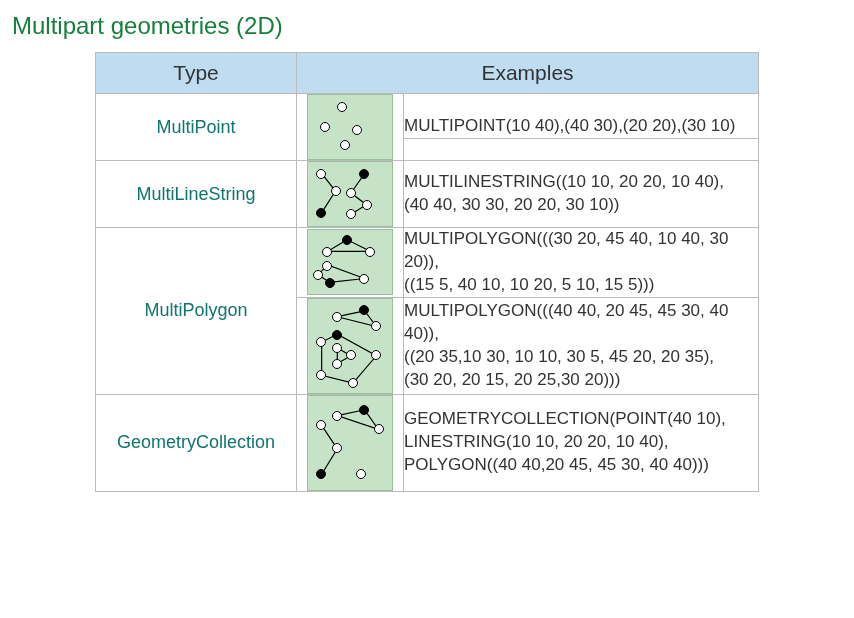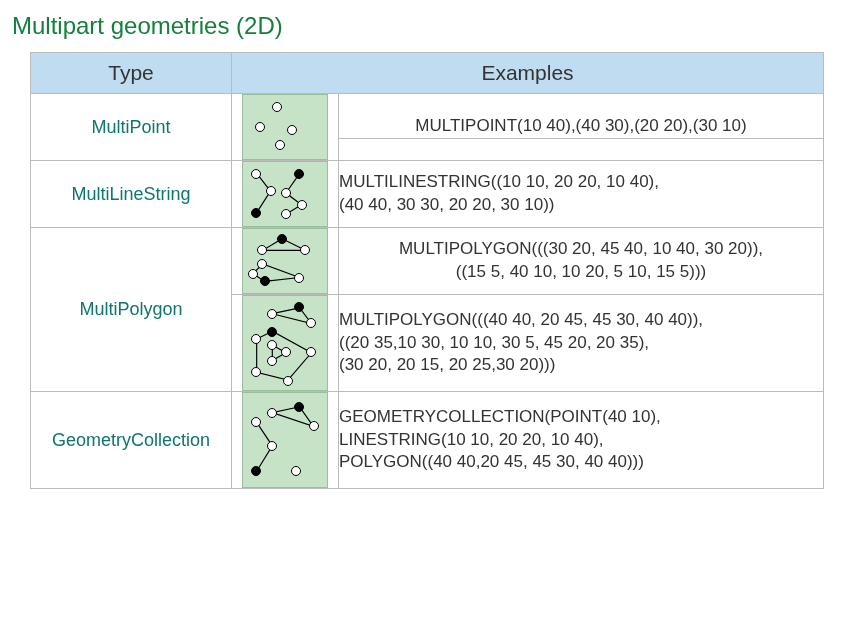--- a/index.html
+++ b/index.html
@@ -11,21 +11,21 @@
   }
   .title {
     text-align: left;
     font-size: 24px;
     color: #15803d;
     margin: 0 0 10px 0;
     font-weight: normal;
   }
   table.main {
     border-collapse: collapse;
-    width: 794px;
+    width: 664px;
     margin: 12px auto;
   }
   table.main th, table.main td {
     border: 1px solid #bbb;
     padding: 0;
   }
   table.main th {
     background: #bfdcf0;
     color: #333;
     font-weight: normal;
@@ -87,21 +87,21 @@
     vertical-align: middle;
     line-height: 1.35;
   }
   table.inner {
     width: 100%;
     border-collapse: collapse;
   }
   table.inner td {
     border: none;
   }
-  .hb { border-bottom: 1px solid #bbb !important; text-align: center; }
+  .hb { border-bottom: 1px solid #bbb !important; }
 </style>
 </head>
 <body>
 
 <div class="title">Multipart geometries (2D)</div>
 
 <table class="main">
   <thead>
     <tr>
       <th>Type</th>

